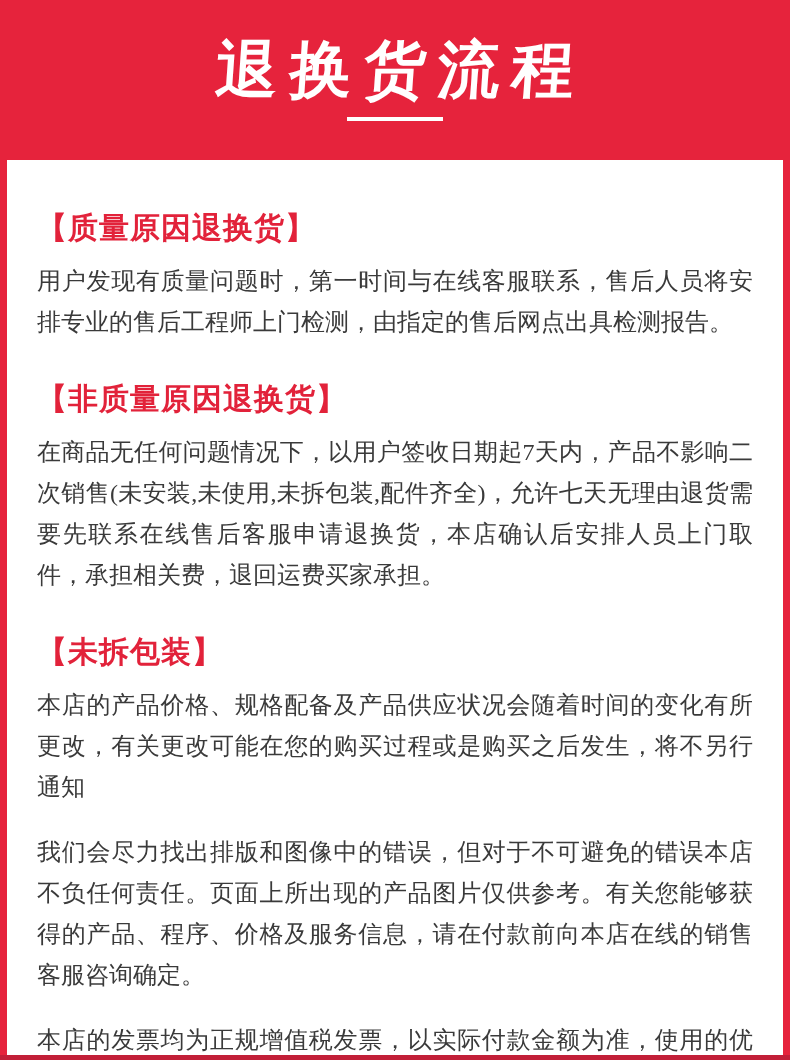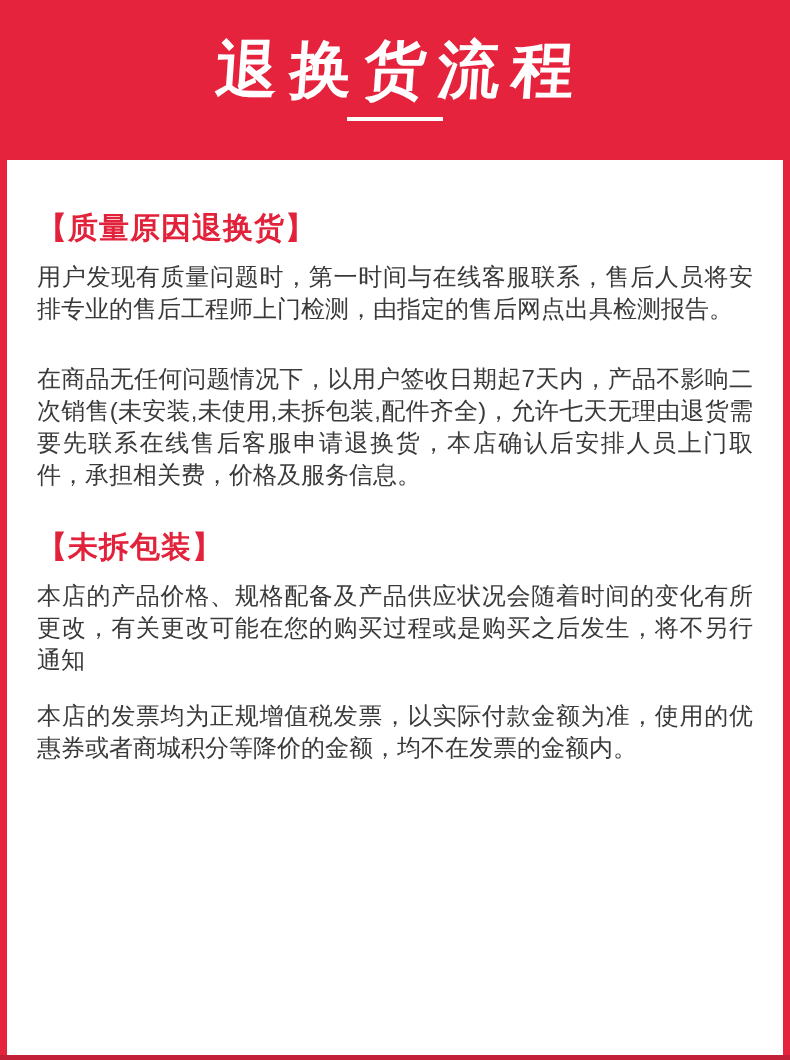--- a/index.html
+++ b/index.html
@@ -54,23 +54,24 @@
     margin:0 0 15px 0;
     font-size:30px;
     font-weight:700;
     color:var(--heading-red);
     letter-spacing:1px;
     line-height:1.2;
   }
   .section p{
     margin:0 0 5px 0;
     font-size:24px;
-    line-height:32px;
+    line-height:41px;
     color:var(--text);
     text-align:justify;
+    font-family:Liberation Serif, serif;
   }
   .section-2 p{margin-bottom:24px;}
   .bottom-strip{
     position:absolute;
     left:0;right:0;bottom:0;
     height:5px;
     background:var(--accent-dark);
   }
 </style>
 </head>
@@ -80,22 +81,24 @@
   <header class="banner">
     <h1 class="title">退换货流程</h1>
     <div class="title-underline"></div>
   </header>
   <main class="panel" id="sections-root">
       <section class="section section-0">
     <h2 class="section-heading">【质量原因退换货】</h2>
   <p>用户发现有质量问题时，第一时间与在线客服联系，售后人员将安排专业的售后工程师上门检测，由指定的售后网点出具检测报告。</p>
       </section>
       <section class="section section-1">
-  <p>在商品无任何问题情况下，以用户签收日期起7天内，产品不影响二次销售(未安装,未使用,未拆包装,配件齐全)，允许七天无理由退货需要先联系在线售后客服申请退换货，本店确认后安排人员上门取件，承担相关费，价格及服务信息。</p>
+    <h2 class="section-heading">【非质量原因退换货】</h2>
+  <p>在商品无任何问题情况下，以用户签收日期起7天内，产品不影响二次销售(未安装,未使用,未拆包装,配件齐全)，允许七天无理由退货需要先联系在线售后客服申请退换货，本店确认后安排人员上门取件，承担相关费，退回运费买家承担。</p>
       </section>
       <section class="section section-2">
     <h2 class="section-heading">【未拆包装】</h2>
   <p>本店的产品价格、规格配备及产品供应状况会随着时间的变化有所更改，有关更改可能在您的购买过程或是购买之后发生，将不另行通知</p>
+        <p>我们会尽力找出排版和图像中的错误，但对于不可避免的错误本店不负任何责任。页面上所出现的产品图片仅供参考。有关您能够获得的产品、程序、价格及服务信息，请在付款前向本店在线的销售客服咨询确定。</p>
         <p>本店的发票均为正规增值税发票，以实际付款金额为准，使用的优惠券或者商城积分等降价的金额，均不在发票的金额内。</p>
       </section>
     </main>
   <div class="bottom-strip"></div>
 </div>
 
 </body></html>

